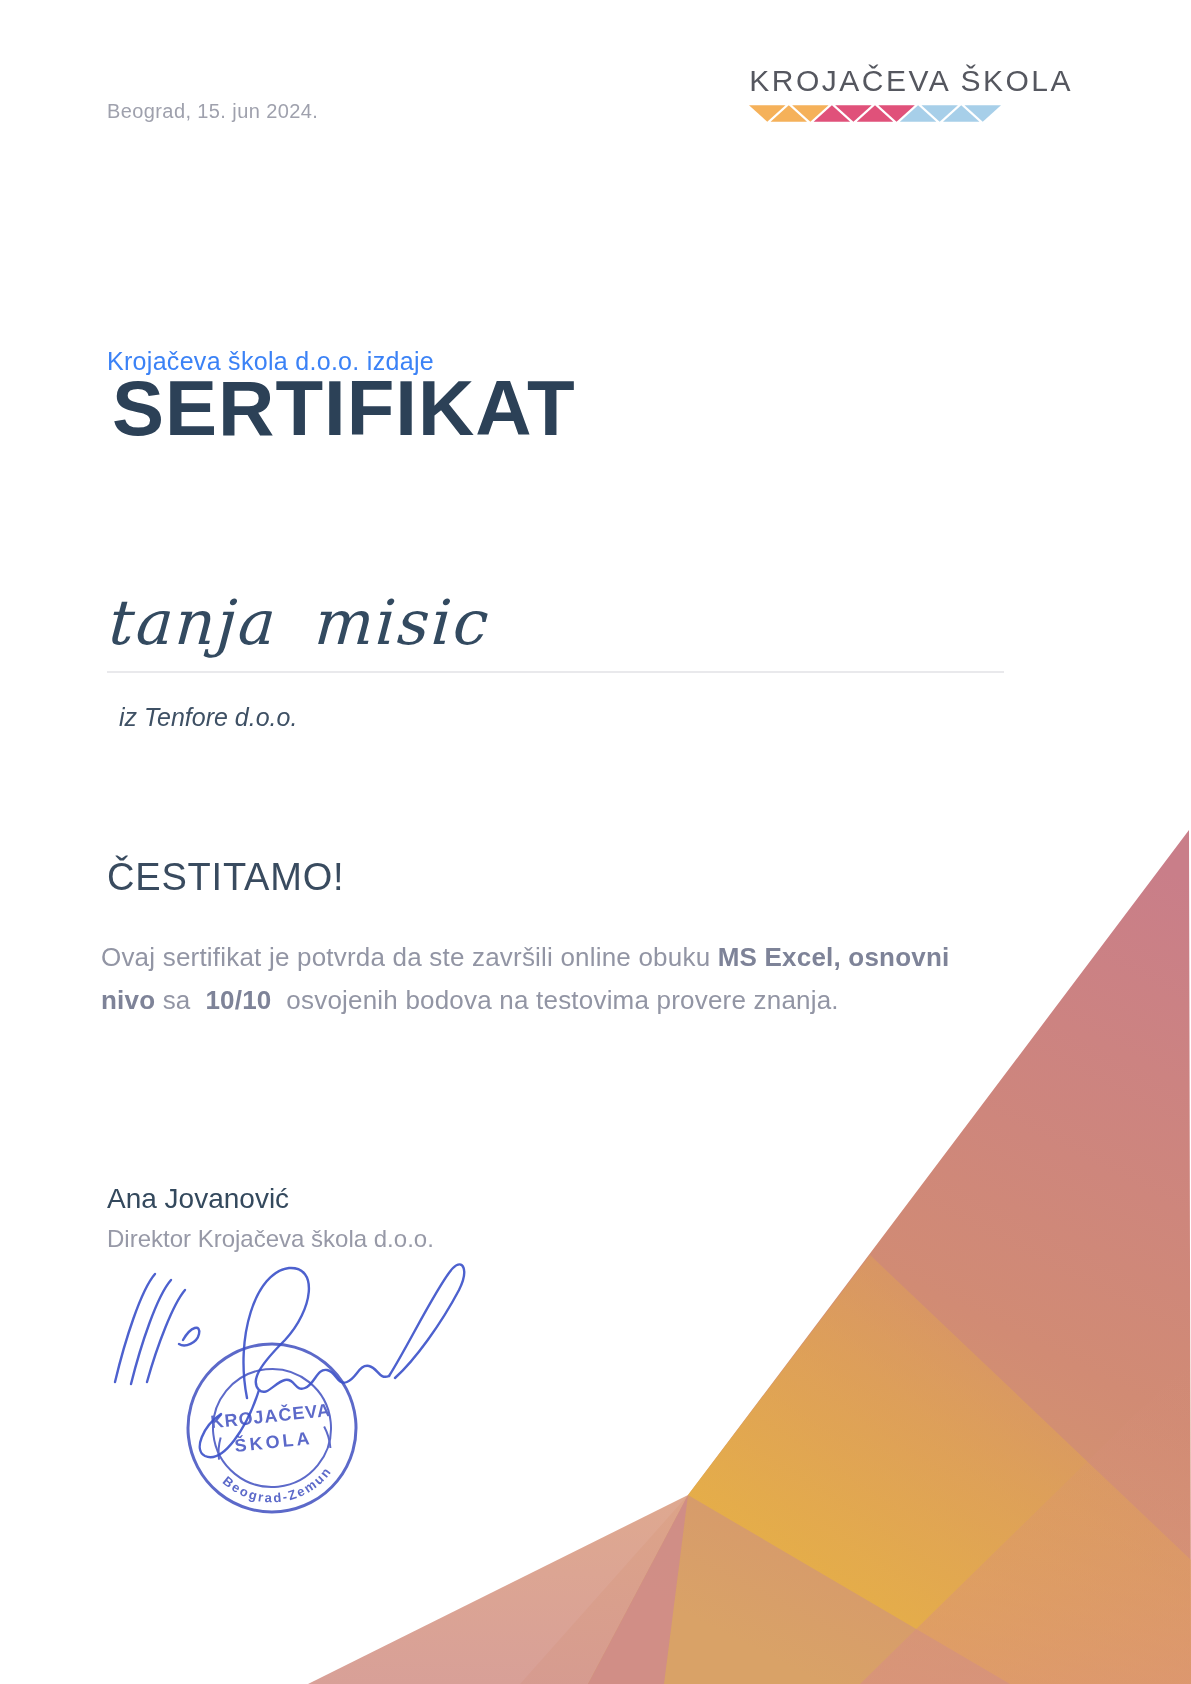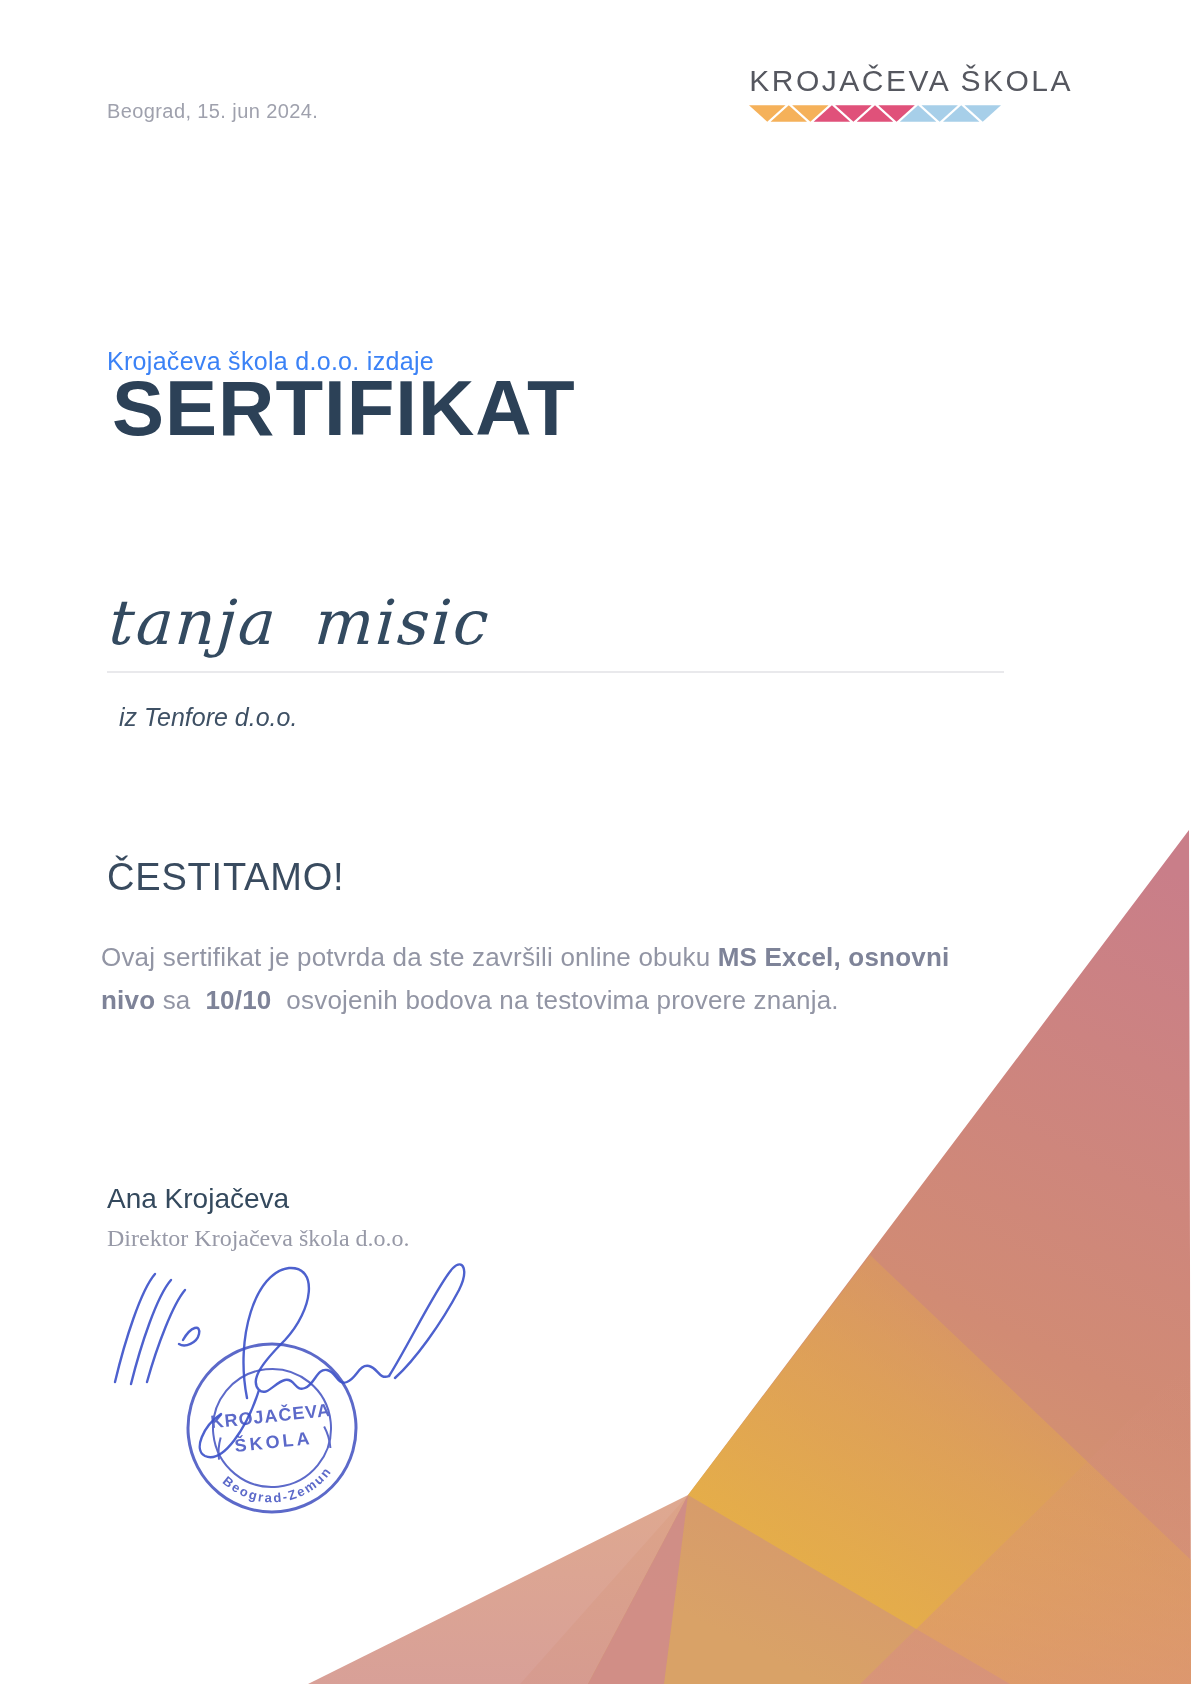--- a/index.html
+++ b/index.html
@@ -27,21 +27,21 @@
   }
   .name-line{left:107px; top:671px; width:897px; height:2px; background:#e9e9ec;}
   .from-line{left:107px; top:703px; font-size:25px; font-style:italic; font-weight:500; color:#3e5064;margin-left:12px;}
   
   .congrats-heading{left:107px; top:856px; font-size:38px; color:#394b5f; letter-spacing:.8px;}
   .congrats-body{left:101px; top:936px; width:975px; font-size:26px; color:#9295a4; letter-spacing:.2px;}
   .para-line{line-height:43px;}
   .congrats-body b{color:#7e8398; font-weight:bold;}
   
   .signatory-name{left:107px; top:1183px; font-size:28px; color:#34495d; font-weight:500;}
-  .signatory-role{left:107px; top:1225px; font-size:24px; color:#9799a7;font-family:Liberation Serif, serif;}
+  .signatory-role{left:107px; top:1225px; font-size:24px; color:#9799a7;}
   #signature-svg{left:95px; top:1252px; width:380px; height:240px;}
   #stamp-svg{left:158px; top:1332px; width:230px; height:200px;}
   .stamp-txt{font-family:"Liberation Sans", sans-serif; font-weight:bold; fill:#4050c0;}
 </style>
 </head>
 <body>
 
 <div id="page">
 
   <svg id="bg-svg" viewBox="0 0 1191 1684" aria-hidden="true">
@@ -99,21 +99,21 @@
   <div class="abs recipient-name">tanja misic</div>
   <div class="abs name-line"></div>
   <div class="abs from-line">iz Tenfore d.o.o.</div>
 
   <div class="abs congrats-heading">ČESTITAMO!</div>
   <div class="abs congrats-body">
       <div class="para-line"><span>Ovaj sertifikat je potvrda da ste završili online obuku </span><b>MS Excel, osnovni</b></div>
       <div class="para-line"><b>nivo</b><span> sa &nbsp;</span><b>10/10</b><span> &nbsp;osvojenih bodova na testovima provere znanja.</span></div>
     </div>
 
-  <div class="abs signatory-name">Ana Krojačeva</div>
+  <div class="abs signatory-name">Ana Jovanović</div>
   <div class="abs signatory-role">Direktor Krojačeva škola d.o.o.</div>
 
   <svg id="stamp-svg" class="abs" viewBox="0 0 230 200">
     <g transform="rotate(-6 114 96)" opacity="0.85">
       <circle cx="114" cy="96" r="84" fill="none" stroke="#4050c0" stroke-width="3"></circle>
       <circle cx="114" cy="96" r="59" fill="none" stroke="#4050c0" stroke-width="2"></circle>
       <text class="stamp-txt" x="114" y="90" font-size="18" letter-spacing="1" text-anchor="middle">KROJAČEVA</text>
       <text class="stamp-txt" x="114" y="116" font-size="18" letter-spacing="3" text-anchor="middle">ŠKOLA</text>
       <path d="M62,100 A54,54 0 0 0 58,122" fill="none" stroke="#4050c0" stroke-width="2"></path>
       <path d="M166,100 A54,54 0 0 1 170,122" fill="none" stroke="#4050c0" stroke-width="2"></path>

